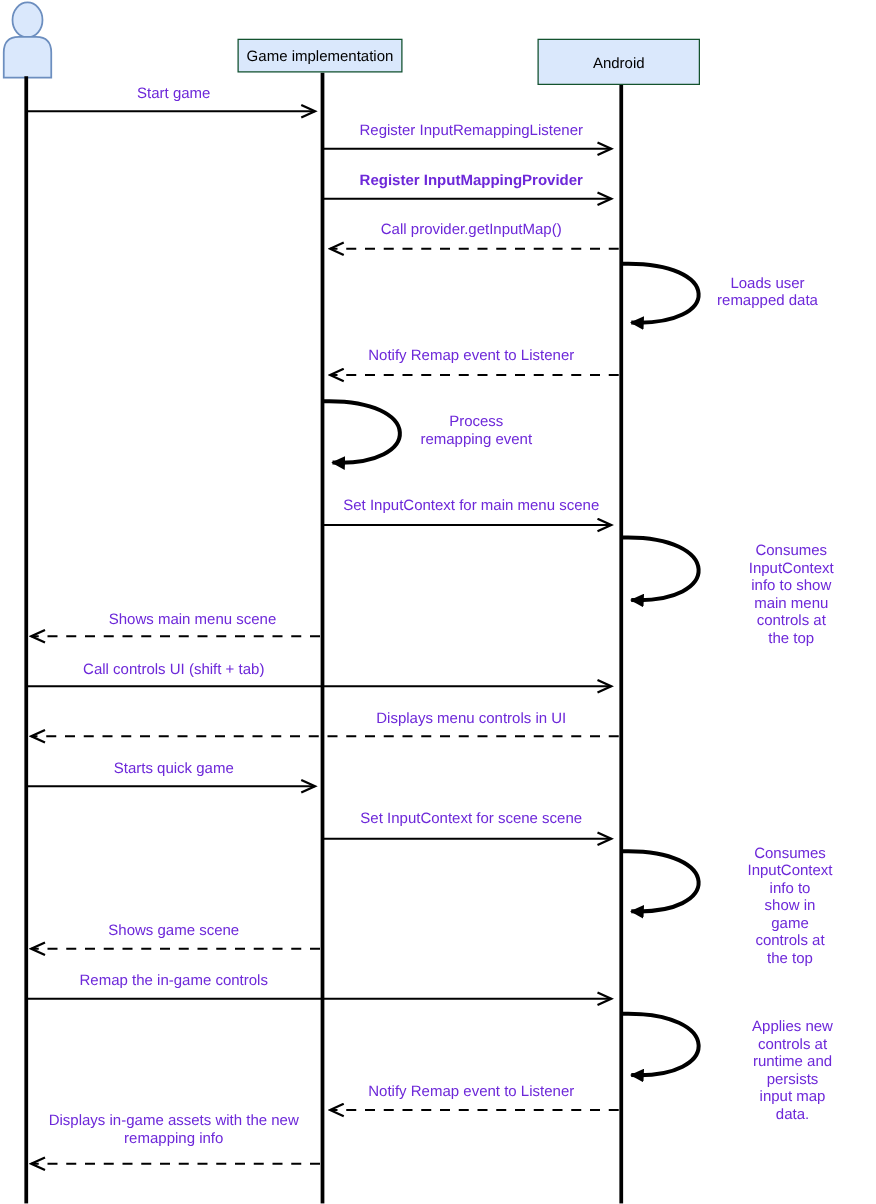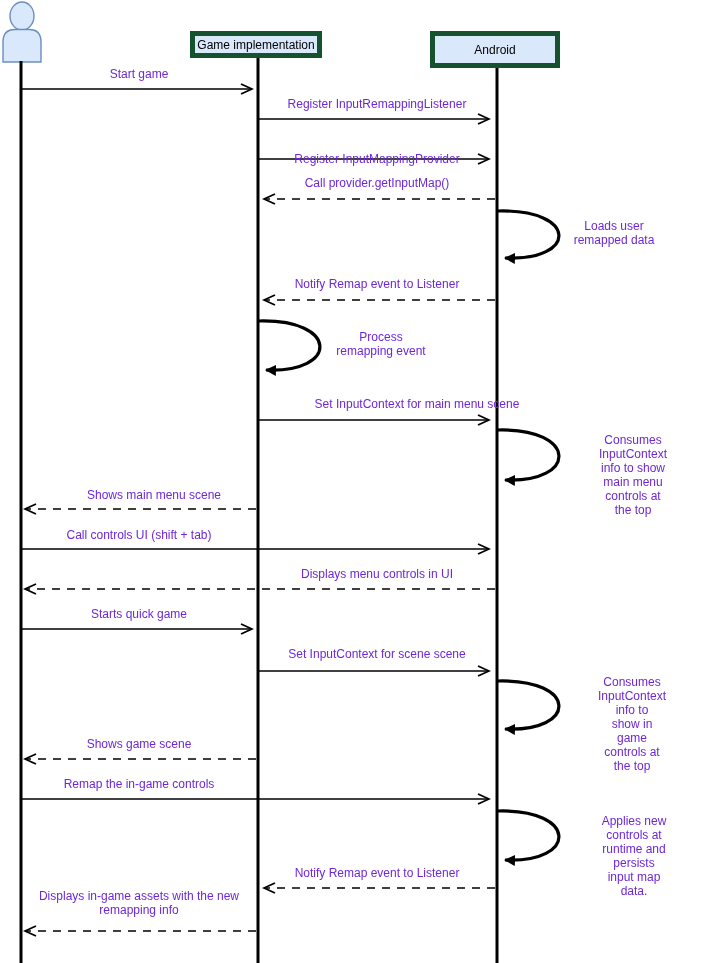--- a/index.html
+++ b/index.html
@@ -13,21 +13,21 @@
   .wires { position:absolute; left:0; top:0; }
   .lifeline { stroke:#000; stroke-width:3; }
   .msg { stroke:#000; stroke-width:1.6; fill:none; }
   .msg.dashed { stroke-dasharray:8 7; }
   .loop { stroke:#000; stroke-width:3.2; fill:none; }
   .actor-shape { stroke:#6c8ebf; stroke-width:1.4; }
   .participant-box {
     position:absolute;
     box-sizing:border-box;
     background:#dae8fc;
-    border:5px solid #14532d;
+    border:1px solid #14532d;
     display:flex; align-items:center; justify-content:center;
     font-size:12px; color:#000;
   }
   .label {
     position:absolute;
     transform:translateX(-50%);
     white-space:pre-line;
     text-align:center;
     font-size:12px;
     line-height:14px;
@@ -83,24 +83,24 @@
 
   <div class="participant-box" style="left:190px; top:31px; width:132px; height:27px;">
     <span>Game implementation</span>
   </div>
   <div class="participant-box" style="left:430px; top:31px; width:130px; height:37px;">
     <span>Android</span>
   </div>
 
   <div class="label" style="left:139px; top:67px;">Start game</div>
   <div class="label" style="left:377px; top:97px;">Register InputRemappingListener</div>
-  <div class="label" style="left:377px; top:152px;">Register InputMappingProvider</div>
+  <div class="label" style="left:377px; top:137px;font-weight:bold;">Register InputMappingProvider</div>
   <div class="label" style="left:377px; top:176px;">Call provider.getInputMap()</div>
   <div class="label" style="left:377px; top:277px;">Notify Remap event to Listener</div>
-  <div class="label" style="left:377px; top:397px;margin-left:40px;">Set InputContext for main menu scene</div>
+  <div class="label" style="left:377px; top:397px;">Set InputContext for main menu scene</div>
   <div class="label" style="left:154px; top:488px;">Shows main menu scene</div>
   <div class="label" style="left:139px; top:528px;">Call controls UI (shift + tab)</div>
   <div class="label" style="left:377px; top:567px;">Displays menu controls in UI</div>
   <div class="label" style="left:139px; top:607px;">Starts quick game</div>
   <div class="label" style="left:377px; top:647px;">Set InputContext for scene scene</div>
   <div class="label" style="left:139px; top:737px;">Shows game scene</div>
   <div class="label" style="left:139px; top:777px;">Remap the in-game controls</div>
   <div class="label" style="left:377px; top:866px;">Notify Remap event to Listener</div>
   <div class="label" style="left:139px; top:889px;">Displays in-game assets with the new
 remapping info</div>

